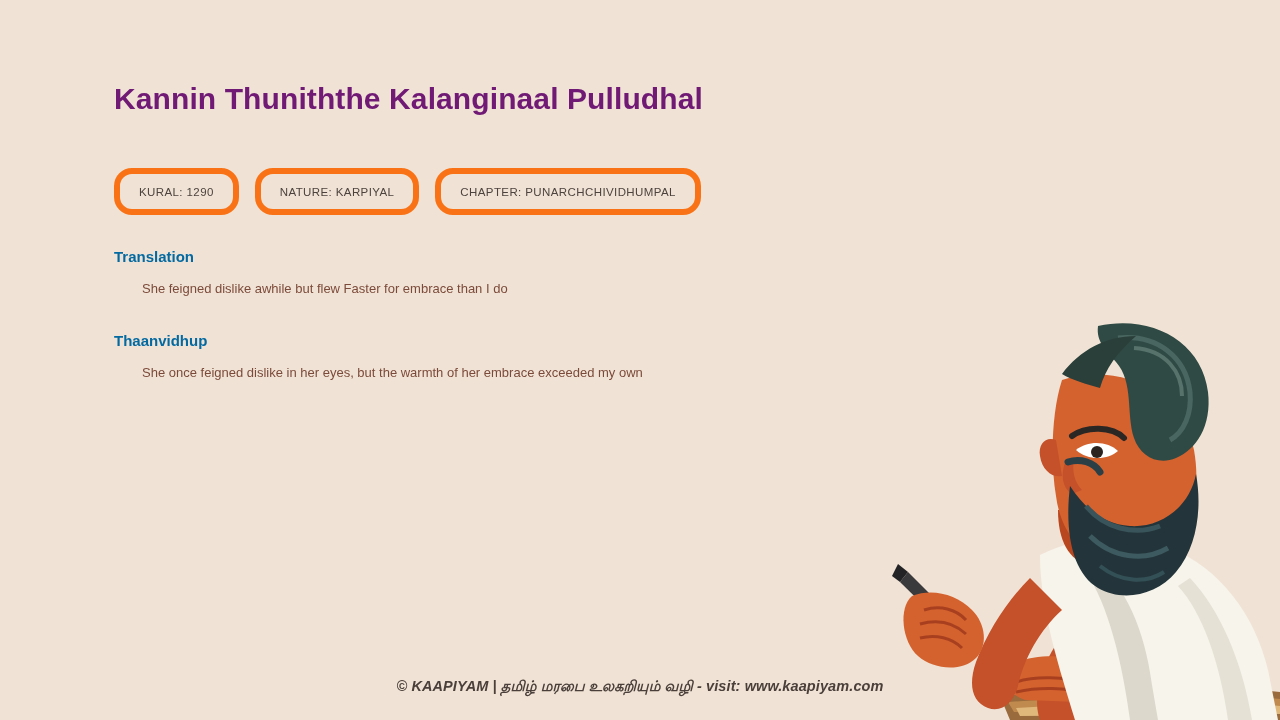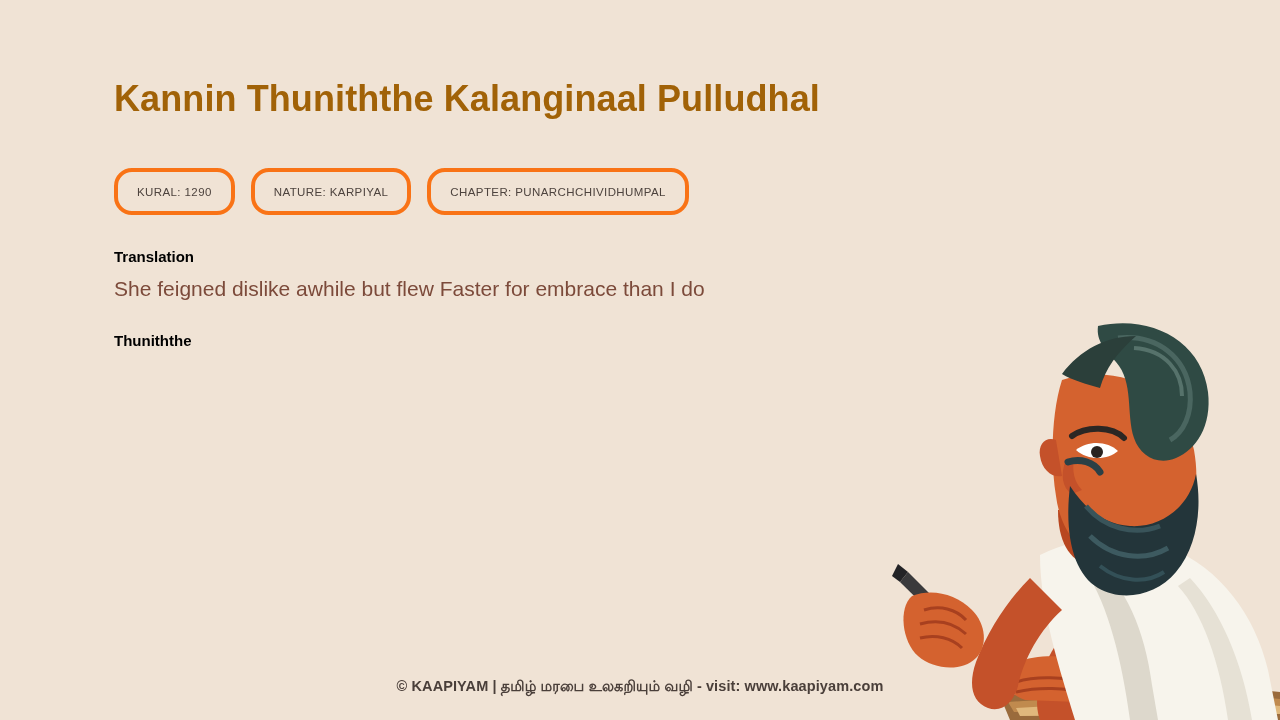--- a/index.html
+++ b/index.html
@@ -24,78 +24,80 @@
   }
 
   .content {
     position: absolute;
     left: 114px;
     top: 72px;
     width: 820px;
   }
 
   .kural-title {
-    font-size: 36px;
+    font-size: 30px;
     line-height: 53px;
     font-weight: bold;
-    color: #a16207;
+    color: #701a75;
     letter-spacing: 0.1px;
     max-width: 760px;
   }
 
   .tag-row {
     display: flex;
     flex-direction: row;
     align-items: center;
     gap: 16px;
     margin-top: 43px;
   }
 
   .tag {
-    border: 4px solid #f97316;
+    border: 6px solid #f97316;
     border-radius: 18px;
     height: 47px;
     display: flex;
     align-items: center;
     justify-content: center;
     padding: 16px 19px;
     font-size: 11.5px;
     letter-spacing: 0.4px;
     color: #4d433e;
     background: transparent;
     white-space: nowrap;
   }
 
   .section {
     margin-top: 33px;
   }
 
   .section-label {
     font-size: 15px;
     font-weight: bold;
-    color: #000000;
+    color: #0369a1;
     margin-bottom: 14px;
   }
 
   .section-text {
-    font-size: 21px;
+    font-size: 13px;
     color: #7c4a3a;
     line-height: 20px;
+    margin-left: 28px;
   }
 
   .footer {
     position: absolute;
     left: 0;
     top: 678px;
     width: 1280px;
     text-align: center;
     font-size: 14.5px;
     font-weight: bold;
     color: #4a3f3a;
     letter-spacing: 0.1px;
+    font-style: italic;
   }
 
   .illustration {
     position: absolute;
     right: 0;
     bottom: 0;
     width: 390px;
     height: 410px;
     pointer-events: none;
   }
@@ -116,21 +118,22 @@
       <div class="tag">NATURE: KARPIYAL</div>
       <div class="tag">CHAPTER: PUNARCHCHIVIDHUMPAL</div>
     </div>
 
     <div class="section">
       <div class="section-label">Translation</div>
       <div class="section-text">She feigned dislike awhile but flew Faster for embrace than I do</div>
     </div>
 
     <div class="section">
-      <div class="section-label">Thuniththe</div>
+      <div class="section-label">Thaanvidhup</div>
+      <div class="section-text">She once feigned dislike in her eyes, but the warmth of her embrace exceeded my own</div>
     </div>
 
 
   </div>
 
   <svg class="illustration" viewBox="0 0 390 410" aria-hidden="true">
 
     <g>
       <path d="M110 386 L300 372 L390 382 L390 410 L120 410 Z" fill="#9a6b3c"></path>
       <path d="M118 392 L300 380 L390 389 L390 400 L124 402 Z" fill="#c08a4e"></path>

